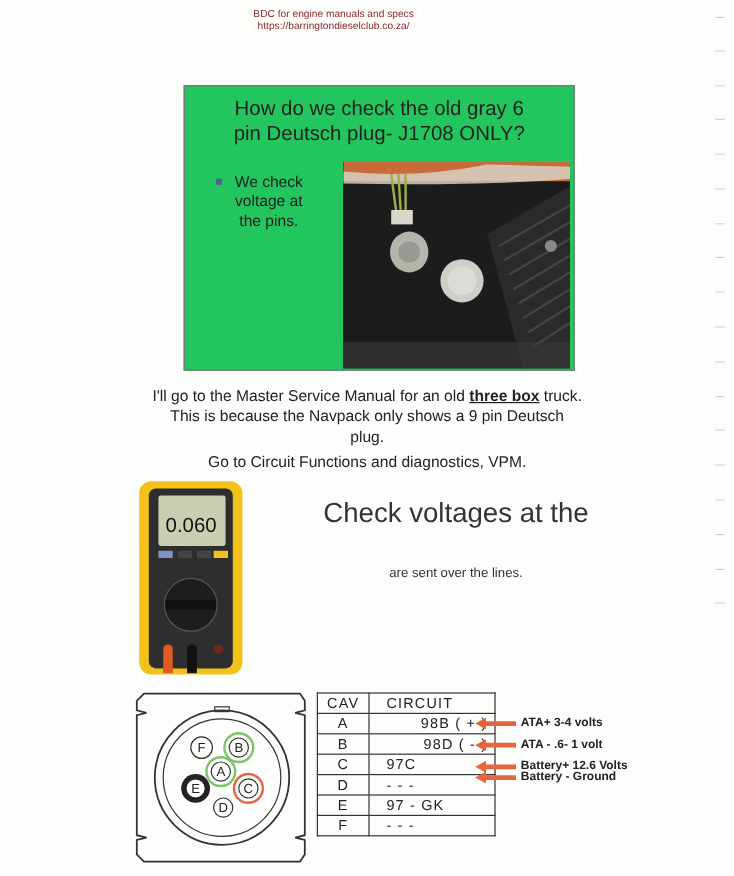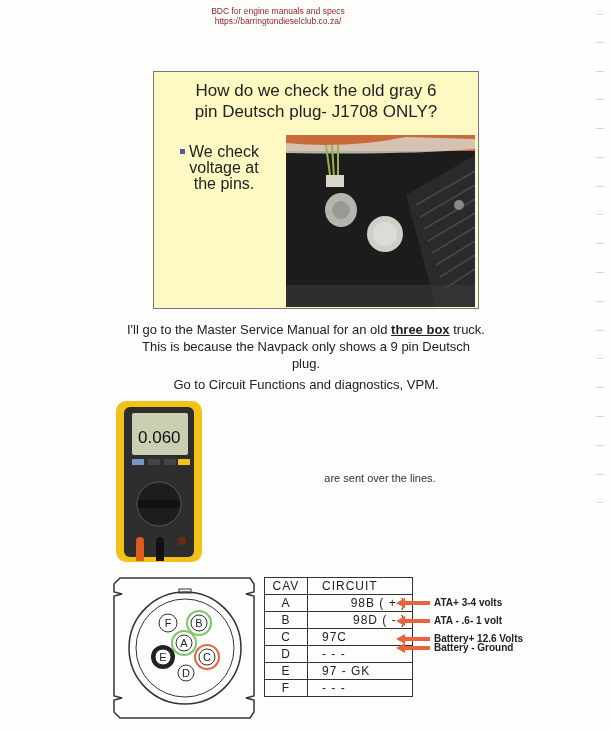--- a/index.html
+++ b/index.html
@@ -1,22 +1,22 @@
 <!DOCTYPE html>
 <html><head>
 <meta charset="utf-8">
 <style>
   html,body{margin:0;padding:0;}
   body{width:612px;height:730px;background:#fdfdfc;position:relative;overflow:hidden;font-family:"Liberation Sans",sans-serif;color:#222;}
   .hdr{position:absolute;left:0;top:6px;width:556px;text-align:center;font-size:8.5px;line-height:10px;color:#8a2a2a;}
   .margin-ticks{position:absolute;left:596px;top:0;width:10px;height:730px;}
   .margin-ticks div{position:absolute;left:0;width:8px;height:1px;background:#d8d8d0;}
-  .slide{position:absolute;left:153px;top:71px;width:324px;height:236px;border:1px solid #777;background:#fef9c3;}
+  .slide{position:absolute;left:153px;top:71px;width:324px;height:236px;border:1px solid #777;background:#22c55e;}
   .slide-title{position:absolute;left:0;top:8px;width:324px;text-align:center;font-size:17px;line-height:21px;color:#222;}
-  .slide-bullet{position:absolute;left:30px;top:72px;width:80px;font-size:16px;line-height:16px;text-align:center;color:#222;}
+  .slide-bullet{position:absolute;left:30px;top:72px;width:80px;font-size:13px;line-height:16px;text-align:center;color:#222;}
   .bullet-sq{position:absolute;left:-4px;top:5px;width:5px;height:5px;background:#5a5a9a;}
   .photo{position:absolute;left:132px;top:63px;width:189px;height:172px;background:#1a1a1a;overflow:hidden;}
   .para{position:absolute;left:90px;width:432px;text-align:center;font-size:13px;line-height:17px;color:#222;}
   .para u{font-weight:bold;}
   .meter{position:absolute;left:114px;top:399px;width:90px;height:165px;}
   .big-title{position:absolute;left:240px;top:413px;width:280px;text-align:center;font-size:23px;line-height:28px;color:#333;}
   .sub{position:absolute;left:240px;top:471px;width:280px;text-align:center;font-size:11px;line-height:14px;color:#333;}
   .connector{position:absolute;left:106px;top:572px;width:158px;height:148px;}
   .cav-table{position:absolute;left:264px;top:577px;border-collapse:collapse;font-size:12px;color:#222;}
   .cav-table td,.cav-table th{border:1.5px solid #333;height:16px;padding:0;font-weight:normal;letter-spacing:1px;}
@@ -116,20 +116,21 @@
     <rect x="24" y="101" width="42" height="8" fill="#111"></rect>
     <circle cx="26" cy="142" r="4" fill="#e05a1e"></circle>
     <rect x="22" y="144" width="8" height="18" fill="#e05a1e"></rect>
     <circle cx="46" cy="142" r="4" fill="#111"></circle>
     <rect x="42" y="144" width="8" height="18" fill="#111"></rect>
     <circle cx="68" cy="142" r="4" fill="#6b2a1a"></circle>
   </svg>
 </div>
 
 <div class="big-title">
+  <div>Check voltages at the</div>
 </div>
 <div class="sub">
   <div>are sent over the lines.</div>
 </div>
 
 <div class="connector">
   <svg width="158" height="148" viewBox="0 0 158 148">
     <path d="M14 6 L144 6 L148 12 L148 20 L140 22 L148 24 L148 124 L140 126 L148 128 L148 140 L144 146 L14 146 L8 140 L8 128 L16 126 L8 124 L8 24 L16 22 L8 20 L8 12 Z" fill="none" stroke="#333" stroke-width="1.5"></path>
     <circle cx="79" cy="76" r="56" fill="none" stroke="#333" stroke-width="1.5"></circle>
     <circle cx="79" cy="76" r="49" fill="none" stroke="#333" stroke-width="1"></circle>

